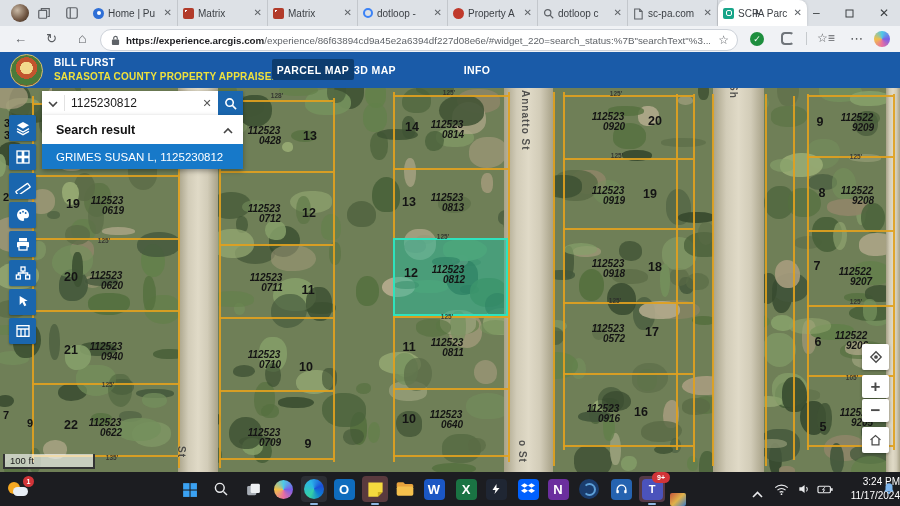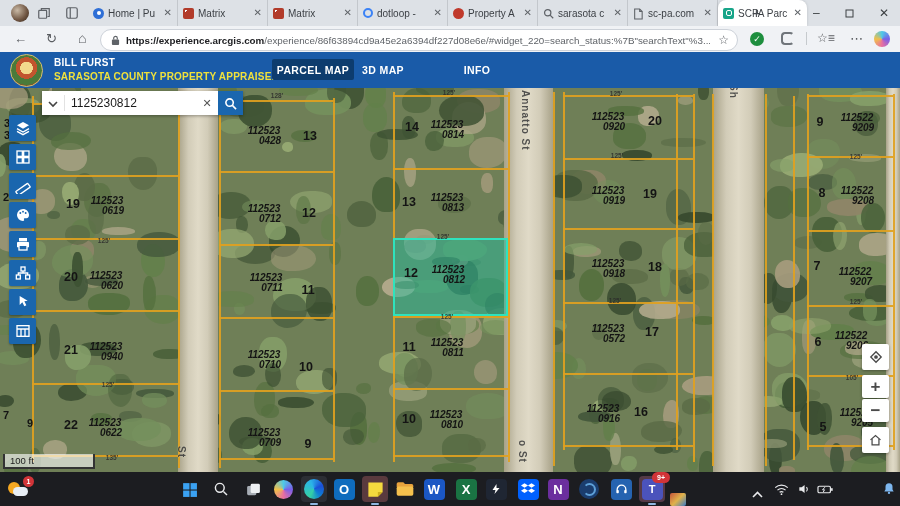--- a/index.html
+++ b/index.html
@@ -137,21 +137,21 @@
         <div class="tab">
           <span class="fav" style="background:#c0392b;border-radius:50%"></span>
           <span class="tlabel">Property A</span>
           <span class="tclose">✕</span>
         </div>
         <div class="tab">
           <span class="fav"><svg width="11" height="11" viewBox="0 0 14 14" fill="none" stroke="#5f6368" stroke-width="1.6">
               <circle cx="6" cy="6" r="4"></circle>
               <path d="M9 9l4 4"></path>
             </svg></span>
-          <span class="tlabel">sarasota c</span>
+          <span class="tlabel">dotloop c</span>
           <span class="tclose">✕</span>
         </div>
         <div class="tab">
           <span class="fav"><svg width="10" height="12" viewBox="0 0 12 14" fill="none" stroke="#5f6368" stroke-width="1.3">
               <path d="M2 1h6l3 3v9H2z"></path>
               <path d="M8 1v3h3"></path>
             </svg></span>
           <span class="tlabel">sc-pa.com</span>
           <span class="tclose">✕</span>
         </div>
@@ -191,21 +191,21 @@
     <div class="nav-ic" style="left:817px;font-size:12px">☆≡</div>
     <div class="nav-ic" style="left:850px">⋯</div>
     <div style="position:absolute;left:874px;top:5px;width:16px;height:16px;border-radius:50%;background:conic-gradient(#4ec9e8,#7a5fe8,#e86fa0,#f0c04a,#4ec9e8);"></div>
   </div>
 
   <div class="appheader"></div>
   <div class="seal"></div>
   <div class="hname">BILL FURST</div>
   <div class="horg">SARASOTA COUNTY PROPERTY APPRAISER</div>
   <div class="hnav active" style="left:272px;width:82px">PARCEL MAP</div>
-  <div class="hnav" style="left:360px;width:46px">3D MAP</div>
+  <div class="hnav" style="left:352px;width:46px">3D MAP</div>
   <div class="hnav" style="left:458px;width:38px">INFO</div>
 
   <div id="map">
     <div id="veg">
         <div class="blob" style="left: 291.077px; top: 42.2895px; width: 24.948px; height: 12.2146px; background: rgb(85, 112, 63); border-radius: 46.8261% 48.207% 46.0245% 54.3312%; opacity: 0.762675;"></div>
         <div class="blob" style="left: 70.9021px; top: 130.798px; width: 24.9564px; height: 22.4627px; background: rgb(98, 128, 74); border-radius: 47.0479% 42.4449% 40.9693% 44.4429%; opacity: 0.633421;"></div>
         <div class="blob" style="left: 763.716px; top: 97.5108px; width: 30.1213px; height: 33.655px; background: rgb(73, 97, 58); border-radius: 51.9821% 42.9844% 50.3104% 49.6853%; opacity: 0.670577;"></div>
         <div class="blob" style="left: 268.607px; top: 137.933px; width: 31.3588px; height: 30.9347px; background: rgb(62, 82, 51); border-radius: 48.4353% 48.4517% 54.3304% 44.3214%; opacity: 0.899815;"></div>
         <div class="blob" style="left: 571.237px; top: 81.7858px; width: 34.9828px; height: 24.3564px; background: rgb(143, 133, 104); border-radius: 40.4396% 43.6946% 49.26% 50.6467%; opacity: 0.848316;"></div>
         <div class="blob" style="left: 687.995px; top: 290.391px; width: 37.2377px; height: 13.5925px; background: rgb(73, 97, 58); border-radius: 54.5003% 40.172% 52.2765% 53.6802%; opacity: 0.657237;"></div>
@@ -557,21 +557,21 @@
         <div class="plabel" style="left: 264px; top: 350px;"><span>112523</span><span class="pl2">0709</span></div>
         <div class="lot" style="left: 308px; top: 356px;">9</div>
         <div class="plabel" style="left: 447px; top: 42px;"><span>112523</span><span class="pl2">0814</span></div>
         <div class="lot" style="left: 412px; top: 39px;">14</div>
         <div class="plabel" style="left: 447px; top: 115px;"><span>112523</span><span class="pl2">0813</span></div>
         <div class="lot" style="left: 409px; top: 114px;">13</div>
         <div class="plabel" style="left: 448px; top: 187px;"><span>112523</span><span class="pl2">0812</span></div>
         <div class="lot" style="left: 411px; top: 185px;">12</div>
         <div class="plabel" style="left: 447px; top: 260px;"><span>112523</span><span class="pl2">0811</span></div>
         <div class="lot" style="left: 409px; top: 259px;">11</div>
-        <div class="plabel" style="left: 446px; top: 332px;"><span>112523</span><span class="pl2">0810</span></div>
+        <div class="plabel" style="left: 446px; top: 332px;"><span>112523</span><span class="pl2">0640</span></div>
         <div class="lot" style="left: 409px; top: 331px;">10</div>
         <div class="plabel" style="left: 608px; top: 34px;"><span>112523</span><span class="pl2">0920</span></div>
         <div class="lot" style="left: 655px; top: 33px;">20</div>
         <div class="plabel" style="left: 608px; top: 108px;"><span>112523</span><span class="pl2">0919</span></div>
         <div class="lot" style="left: 650px; top: 106px;">19</div>
         <div class="plabel" style="left: 608px; top: 181px;"><span>112523</span><span class="pl2">0918</span></div>
         <div class="lot" style="left: 655px; top: 179px;">18</div>
         <div class="plabel" style="left: 608px; top: 246px;"><span>112523</span><span class="pl2">0572</span></div>
         <div class="lot" style="left: 652px; top: 244px;">17</div>
         <div class="plabel" style="left: 603px; top: 326px;"><span>112523</span><span class="pl2">0916</span></div>
@@ -619,20 +619,29 @@
       <div class="s-input">1125230812</div>
       <div class="s-clear">✕</div>
       <div class="s-btn">
         <svg width="13" height="13" viewBox="0 0 14 14" fill="none" stroke="#fff" stroke-width="1.7">
             <circle cx="6" cy="6" r="4"></circle>
             <path d="M9 9l4 4"></path>
           </svg>
       </div>
     </div>
     <div class="dropdown">
+      <div class="dd-head">
+        <span>Search result</span>
+        <span style="margin-left:auto">
+          <svg width="10" height="7" viewBox="0 0 10 7" fill="none" stroke="#444" stroke-width="1.6">
+              <path d="M1 6l4-4 4 4"></path>
+            </svg>
+        </span>
+      </div>
+      <div class="dd-item">GRIMES SUSAN L, 1125230812</div>
     </div>
 
     <div id="tools">
         <div class="tool" style="top: 27px;">
           <svg viewBox="0 0 24 24">
             <path d="M12 3l9 5-9 5-9-5z" fill="#fff"></path>
             <path d="M3 13l9 5 9-5" stroke="#fff" stroke-width="2" fill="none"></path>
             <path d="M3 17l9 5 9-5" stroke="#fff" stroke-width="2" fill="none"></path>
           </svg>
         </div>
@@ -821,20 +830,24 @@
           <path d="M16 9a4.5 4.5 0 010 7" stroke="#e9eaec" stroke-width="1.8" fill="none"></path>
         </svg>
     </div>
     <div class="tray-ic" style="left:817px">
       <svg width="17" height="13" viewBox="0 0 26 18" fill="none" stroke="#e9eaec" stroke-width="1.8">
           <rect x="1.5" y="4" width="19" height="10" rx="2"></rect>
           <rect x="21.5" y="7" width="2.5" height="4" fill="#e9eaec" stroke="none"></rect>
           <path d="M12 5.5l-3.5 4h3l-2 3.5" stroke-width="1.5"></path>
         </svg>
     </div>
+    <div class="clock">
+      <div>3:24 PM</div>
+      <div>11/17/2024</div>
+    </div>
     <div class="tray-ic" style="left:882px;top:9px">
       <svg width="14" height="15" viewBox="0 0 24 24" fill="#7db6ee">
           <path d="M12 3a6 6 0 00-6 6v4.5L4 17h16l-2-3.5V9a6 6 0 00-6-6z"></path>
           <circle cx="12" cy="19.5" r="2"></circle>
         </svg>
     </div>
   </div>
 </div>
 
 </body></html>

